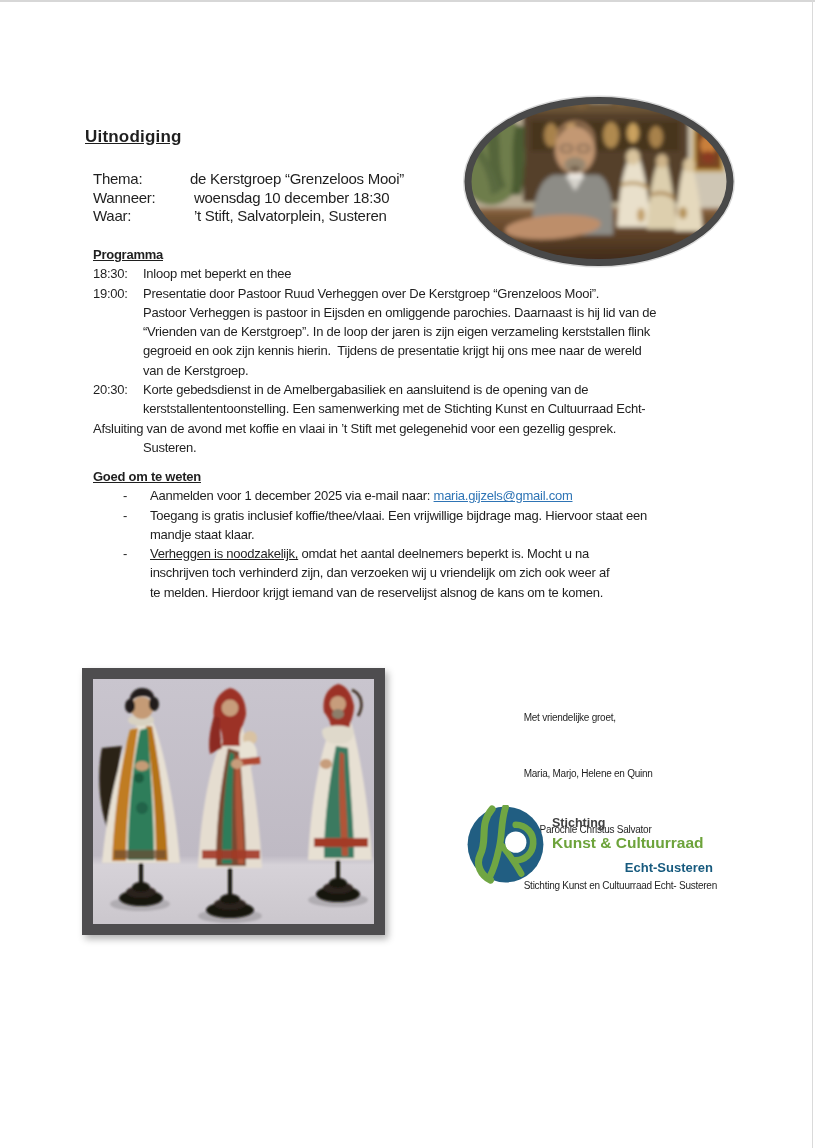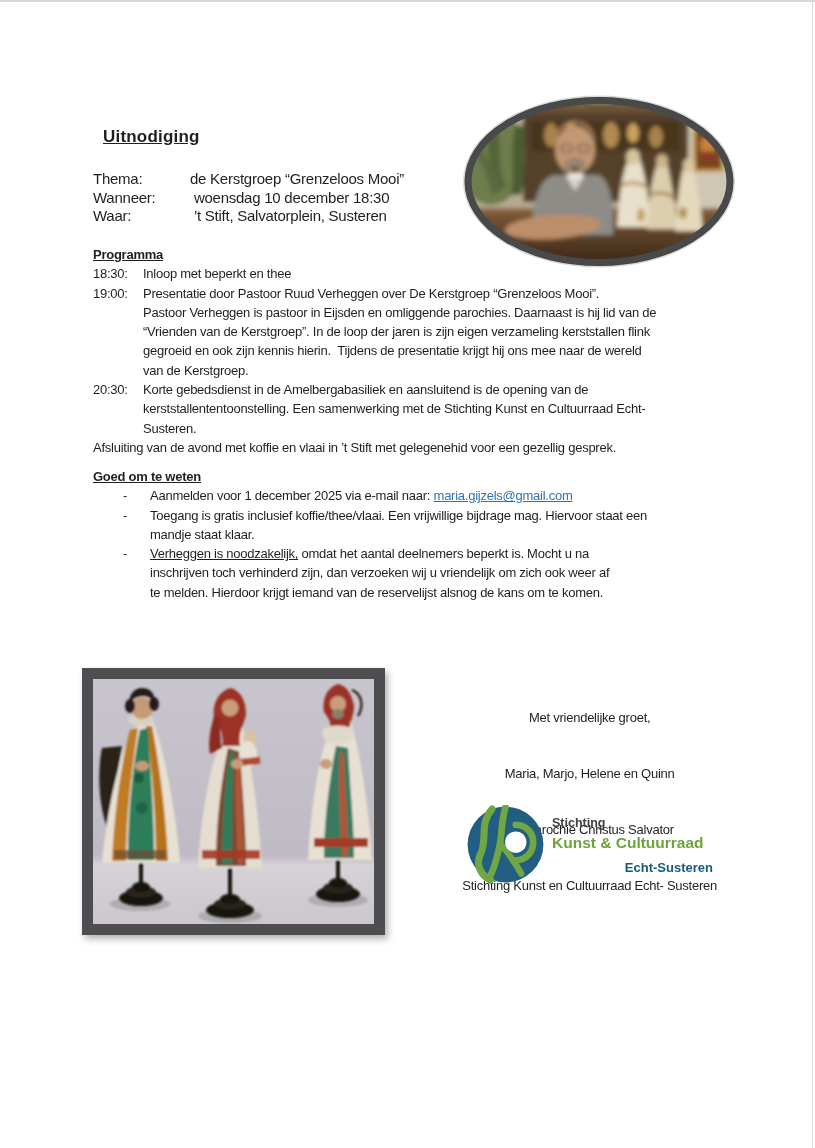--- a/index.html
+++ b/index.html
@@ -5,21 +5,21 @@
   html,body{margin:0;padding:0;}
   body{
     width:815px;height:1148px;background:#ffffff;position:relative;overflow:hidden;
     font-family:"Liberation Sans", sans-serif;color:#1f1f1f;
   }
   .page{position:absolute;inset:0;}
   .edge-top{position:absolute;top:0;left:0;right:0;height:2px;background:#d7d7d7;}
   .edge-right{position:absolute;top:0;right:2px;width:1px;height:1148px;background:#dadada;}
 
   .title{
-    position:absolute;left:103px;top:127px;
+    position:absolute;left:85px;top:127px;
     font-size:17px;font-weight:bold;text-decoration:underline;letter-spacing:0.2px;
   }
 
   .info{position:absolute;left:93px;top:170px;font-size:15px;line-height:18.7px;letter-spacing:-0.25px;}
   .info .row{white-space:pre;}
   .info .label{display:inline-block;width:97px;}
 
   .photo-oval{position:absolute;left:461px;top:95px;}
 
   .programma{position:absolute;left:93px;top:245px;font-size:13px;line-height:19.3px;letter-spacing:-0.25px;}
@@ -30,22 +30,22 @@
 
   .goed{position:absolute;left:93px;top:467px;font-size:13px;line-height:19.3px;letter-spacing:-0.25px;}
   .b-line{white-space:pre;padding-left:57px;position:relative;}
   .b-line .dash{position:absolute;left:30px;}
   a.email{color:#2e74b5;text-decoration:underline;cursor:pointer;}
   .u{text-decoration:underline;}
 
   .photo-frame{position:absolute;left:82px;top:668px;width:303px;height:267px;
     box-shadow:3px 4px 7px rgba(0,0,0,0.30);}
 
-  .closing{position:absolute;right:98px;top:672px;text-align:center;
-    font-size:13px;line-height:18.6px;letter-spacing:-0.25px;white-space:pre;}
+  .closing{position:absolute;right:98px;top:672px;text-align:left;
+    font-size:10px;line-height:18.6px;letter-spacing:-0.25px;white-space:pre;}
 
   .logo{position:absolute;left:466px;top:800px;width:254px;height:95px;}
   .logo .mark{position:absolute;left:0;top:5px;width:79px;height:79px;}
   .logo .t1{position:absolute;left:86px;top:16px;font-size:12.5px;font-weight:bold;color:#404040;}
   .logo .t2{position:absolute;left:86px;top:34px;font-size:15.5px;font-weight:bold;color:#6da33b;}
   .logo .t3{position:absolute;right:7px;top:60px;font-size:13px;font-weight:bold;color:#175a7e;}
 </style>
 </head>
 <body>
 
@@ -135,22 +135,22 @@
   <div class="programma">
     <div class="sec-heading">Programma</div>
     <div class="prog-line"><span class="time">18:30:</span><span>Inloop met beperkt en thee</span></div>
     <div class="prog-line"><span class="time">19:00:</span><span>Presentatie door Pastoor Ruud Verheggen over De Kerstgroep “Grenzeloos Mooi”.</span></div>
     <div class="prog-line cont">Pastoor Verheggen is pastoor in Eijsden en omliggende parochies. Daarnaast is hij lid van de</div>
     <div class="prog-line cont">“Vrienden van de Kerstgroep”. In de loop der jaren is zijn eigen verzameling kerststallen flink</div>
     <div class="prog-line cont">gegroeid en ook zijn kennis hierin.  Tijdens de presentatie krijgt hij ons mee naar de wereld</div>
     <div class="prog-line cont">van de Kerstgroep.</div>
     <div class="prog-line"><span class="time">20:30:</span><span>Korte gebedsdienst in de Amelbergabasiliek en aansluitend is de opening van de</span></div>
     <div class="prog-line cont">kerststallententoonstelling. Een samenwerking met de Stichting Kunst en Cultuurraad Echt-</div>
+    <div class="prog-line">Afsluiting van de avond met koffie en vlaai in ’t Stift met gelegenehid voor een gezellig gesprek.</div>
     <div class="prog-line cont">Susteren.</div>
-    <div class="prog-line">Afsluiting van de avond met koffie en vlaai in ’t Stift met gelegenehid voor een gezellig gesprek.</div>
   </div>
 
   <div class="goed">
     <div class="sec-heading">Goed om te weten</div>
     <div class="b-line"><span class="dash">-</span><span>Aanmelden voor 1 december 2025 via e-mail naar: </span><a class="email">maria.gijzels@gmail.com</a></div>
     <div class="b-line"><span class="dash">-</span><span>Toegang is gratis inclusief koffie/thee/vlaai. Een vrijwillige bijdrage mag. Hiervoor staat een</span></div>
     <div class="b-line">mandje staat klaar.</div>
     <div class="b-line"><span class="dash">-</span><span class="u">Verheggen is noodzakelijk,</span><span> omdat het aantal deelnemers beperkt is. Mocht u na</span></div>
     <div class="b-line">inschrijven toch verhinderd zijn, dan verzoeken wij u vriendelijk om zich ook weer af</div>
     <div class="b-line">te melden. Hierdoor krijgt iemand van de reservelijst alsnog de kans om te komen.</div>

